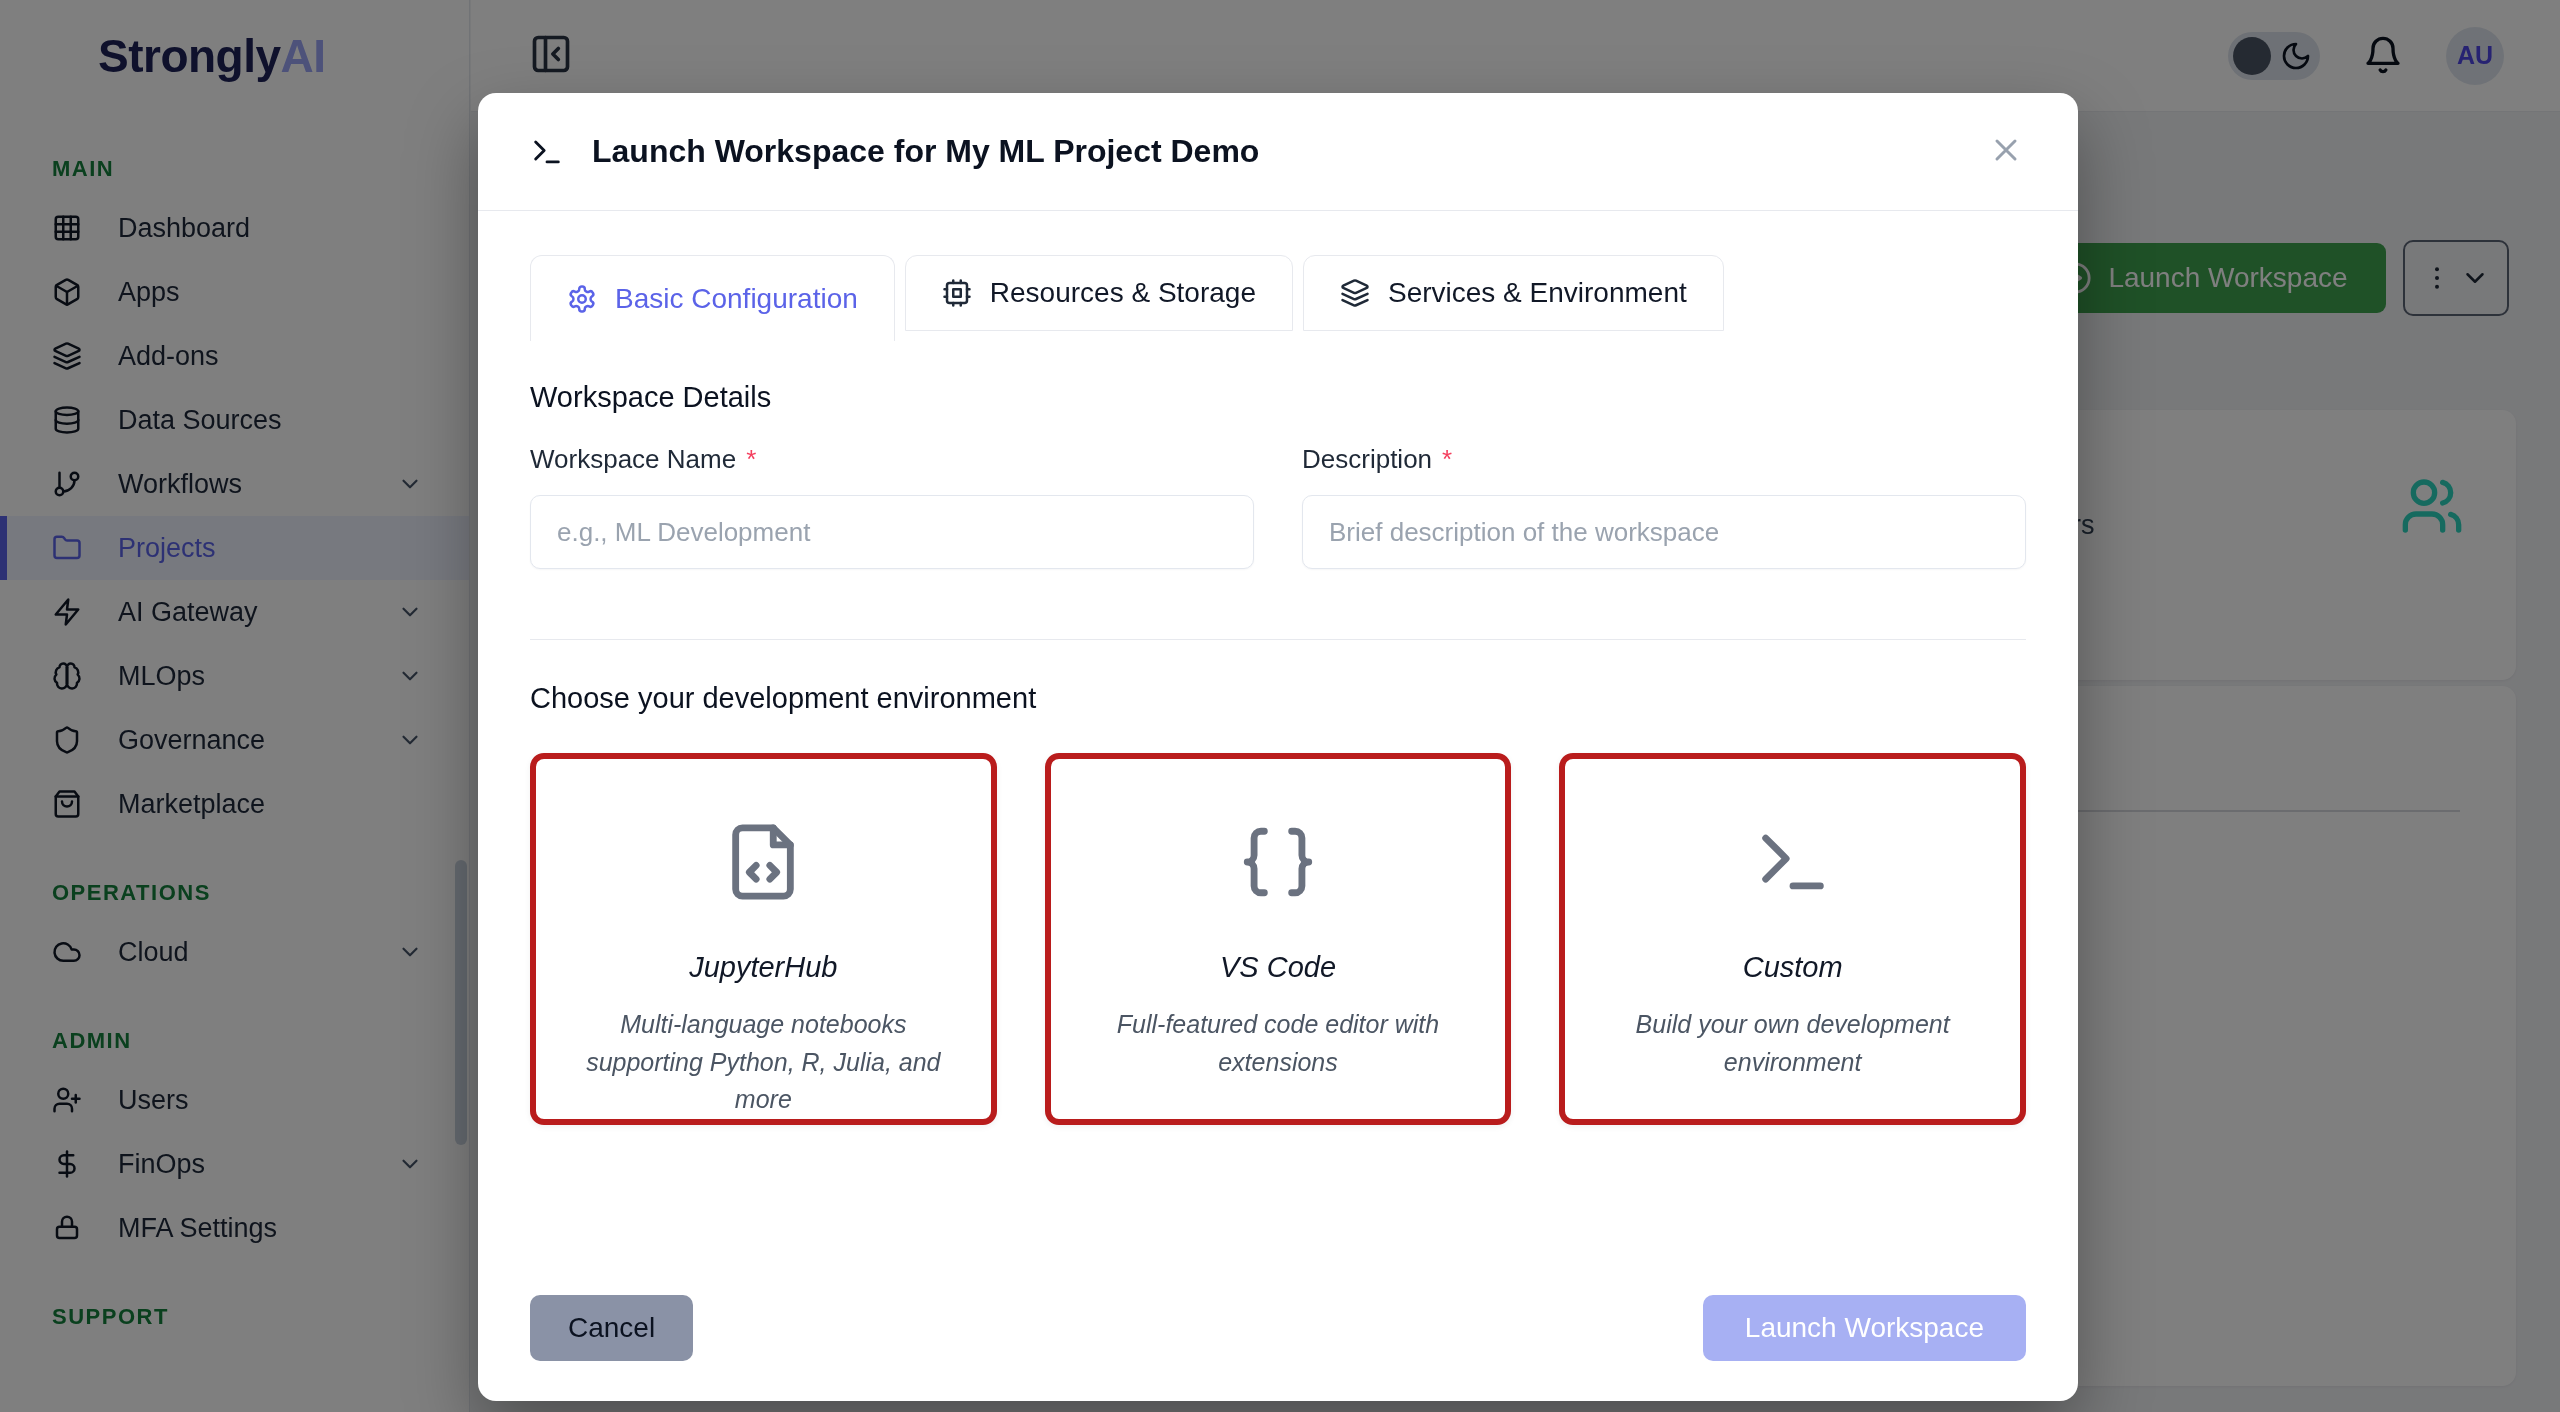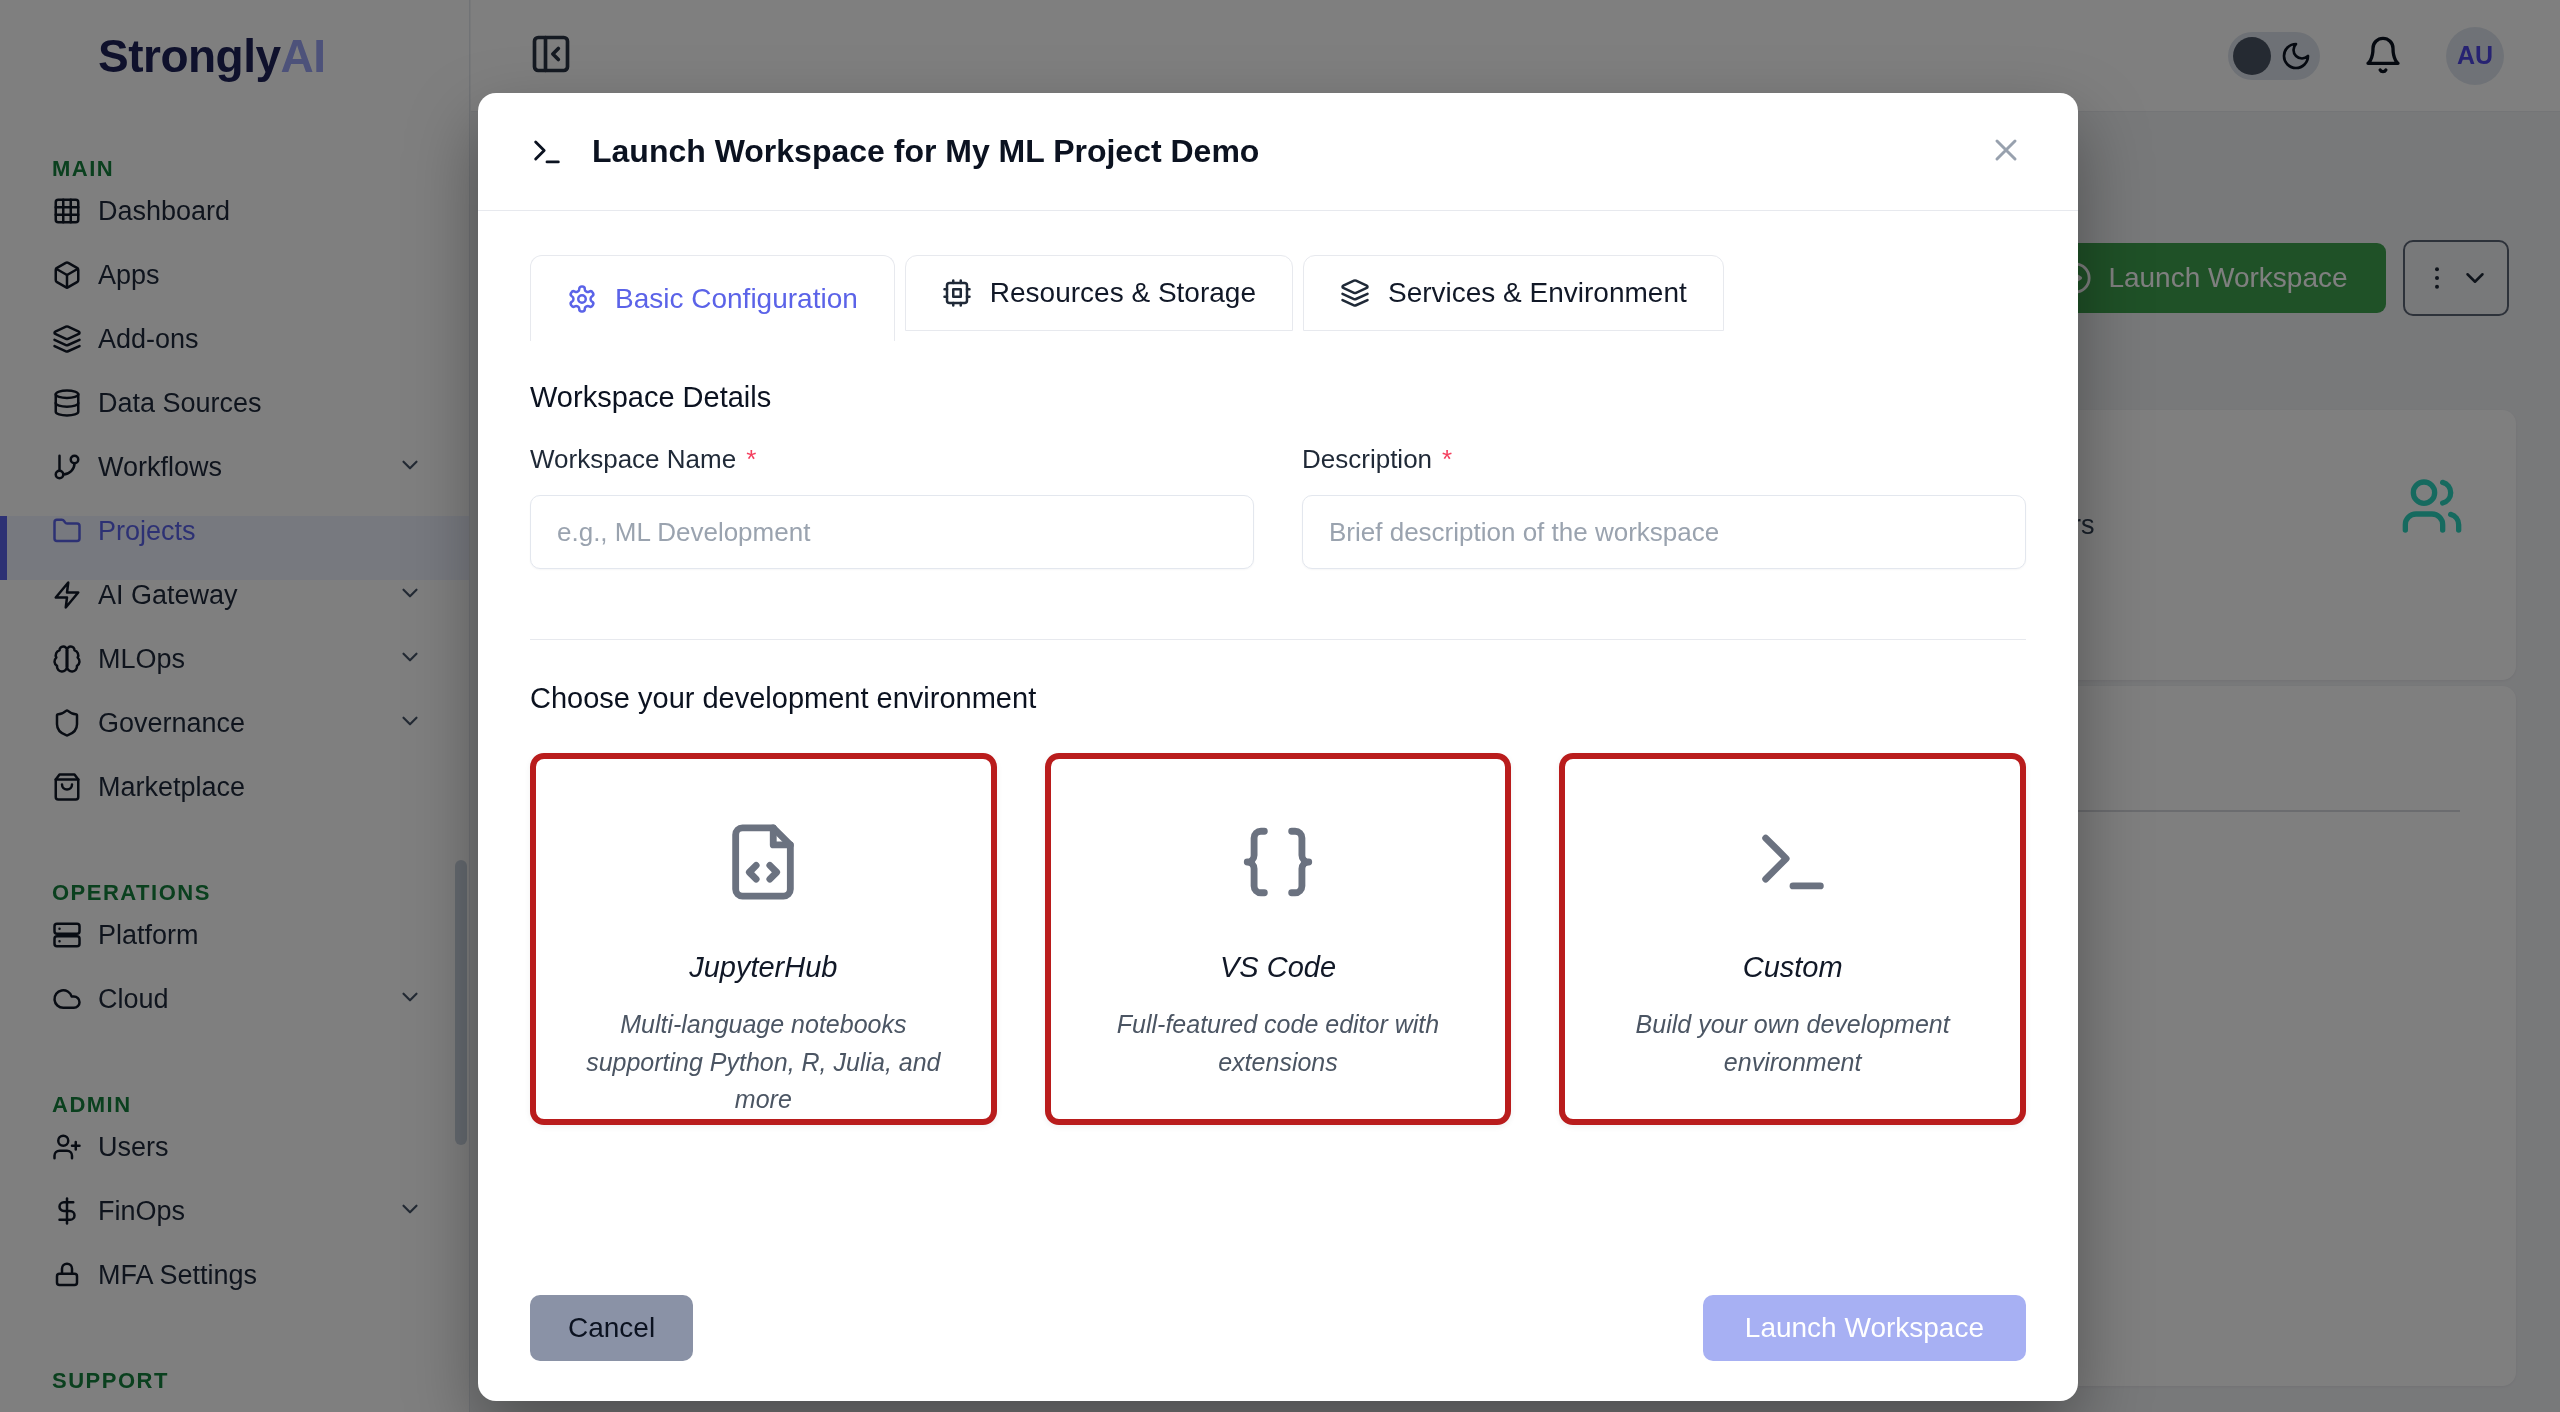--- a/index.html
+++ b/index.html
@@ -8,21 +8,21 @@
 
   
   .ic { display:inline-flex; }
   .ic svg { width:100%; height:100%; }
 
   
   .sidebar { position:absolute; left:0; top:0; width:470px; height:1412px; background:#ffffff; border-right:1px solid #e2e6ec; z-index:1; }
   .logo { height:112px; display:flex; align-items:center; padding-left:98px; font-size:46px; font-weight:700; color:#1e2358; letter-spacing:-0.5px; }
   .logo .ai { color:#9aa4f5; }
   .section-label { margin:44px 0 14px 52px; font-size:22px; font-weight:700; letter-spacing:1.5px; color:#15803d; }
-  .nav-item { display:flex; height:64px; padding-left:52px; gap:16px; font-size:27px; color:#1e293b; cursor:pointer; }
+  .nav-item { display:flex; align-items:center; height:64px; padding-left:52px; gap:36px; font-size:27px; color:#1e293b; cursor:pointer; }
   .nav-item .ic { width:30px; height:30px; color:#111827; flex:0 0 auto; }
   .nav-item .chev { width:26px; height:26px; color:#475569; margin-left:auto; margin-right:46px; }
   .nav-item.active { background:#eef2ff; border-left:7px solid #5b63e8; padding-left:45px; color:#5b63e8; }
   .nav-item.active .ic { color:#5b63e8; }
   .scroll-thumb { position:absolute; right:2px; top:860px; width:12px; height:285px; border-radius:6px; background:#cbd5e1; }
 
   
   .topbar { position:absolute; left:471px; top:0; right:0; height:112px; background:#ffffff; border-bottom:1px solid #e8eaee; display:flex; align-items:center; justify-content:space-between; padding:0 56px; }
   .collapse-btn { width:48px; height:48px; border:none; background:transparent; color:#2b3445; cursor:pointer; }
   .collapse-btn .ic { width:44px; height:44px; }
@@ -204,30 +204,20 @@
             <path d="M6 2 3 6v14a2 2 0 0 0 2 2h14a2 2 0 0 0 2-2V6l-3-4Z"></path>
             <path d="M3 6h18"></path>
             <path d="M16 10a4 4 0 0 1-8 0"></path>
           </svg>
         </span>
       <span>Marketplace</span>
     </div>
 
     <div class="section-label">OPERATIONS</div>
 
-    <div class="nav-item">
-      <span class="ic">
-          <svg viewBox="0 0 24 24" fill="none" stroke="currentColor" stroke-width="2" stroke-linecap="round" stroke-linejoin="round">
-            <rect x="2" y="3" width="20" height="8" rx="2"></rect>
-            <rect x="2" y="13" width="20" height="8" rx="2"></rect>
-            <path d="M6 7h.01M6 17h.01"></path>
-          </svg>
-        </span>
-      <span>Platform</span>
-    </div>
     <div class="nav-item">
       <span class="ic">
           <svg viewBox="0 0 24 24" fill="none" stroke="currentColor" stroke-width="2" stroke-linecap="round" stroke-linejoin="round">
             <path d="M17.5 19H9a7 7 0 1 1 6.71-9h1.79a4.5 4.5 0 1 1 0 9Z"></path>
           </svg>
         </span>
       <span>Cloud</span>
       <span class="ic chev">
           <svg viewBox="0 0 24 24" fill="none" stroke="currentColor" stroke-width="2" stroke-linecap="round" stroke-linejoin="round">
             <path d="m6 9 6 6 6-6"></path>

